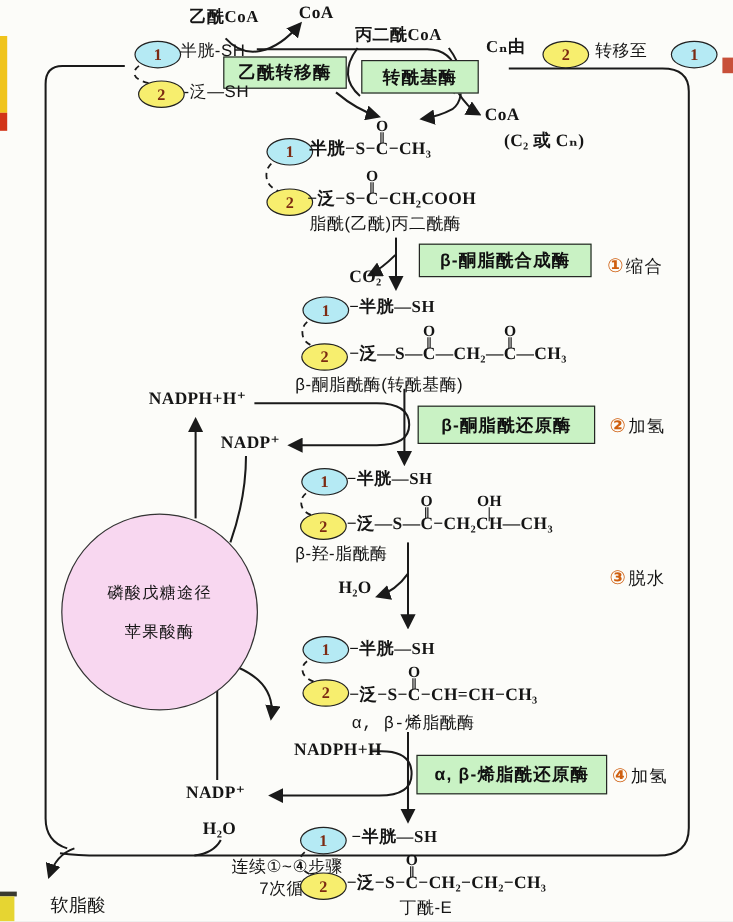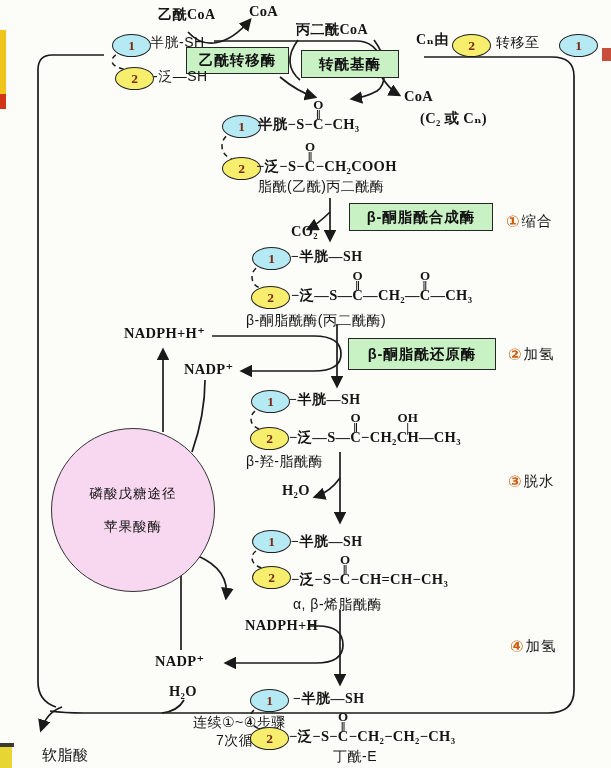--- a/index.html
+++ b/index.html
@@ -89,21 +89,21 @@
     </div>
   <div class="t cn" style="left:150px;top:34px;">半胱-SH</div>
   <div class="ell yell" style="left:115px;top:67px;">
       <span>2</span>
     </div>
   <div class="t cn" style="left:153px;top:68px;">-泛—SH</div>
 
   <div class="box" style="left:301px;top:50px;width:96px;height:26px;">转酰基酶</div>
   <div class="box" style="left:186px;top:47px;width:101px;height:25px;">乙酰转移酶</div>
 
-  <div class="t fm" style="left:416px;top:31px;"><span class="cn">Cₙ由</span></div>
+  <div class="t fm" style="left:405px;top:31px;"><span class="cn">Cₙ由</span></div>
   <div class="ell yell" style="left:452px;top:34px;">
       <span>2</span>
     </div>
   <div class="t cn" style="left:496px;top:34px;">转移至</div>
   <div class="ell blue" style="left:559px;top:34px;">
       <span>1</span>
     </div>
   <div class="t fm" style="left:404px;top:88px;">CoA</div>
   <div class="t fm" style="left:420px;top:110px;">(C₂ 或 Cₙ)</div>
 
@@ -143,21 +143,21 @@
     </div>
   <div class="t fm" style="left:291px;top:287px;">
     <span>−泛—S—</span><span class="cb"><span class="ab">
           <span>O</span>
           <span>‖</span>
         </span><span>C</span></span><span>—CH₂—</span><span class="cb"><span class="ab">
           <span>O</span>
           <span>‖</span>
         </span><span>C</span></span><span>—CH₃</span>
   </div>
-  <div class="t cn" style="left:246px;top:312px;">β-酮脂酰酶(丙二酰酶)</div>
+  <div class="t cn" style="left:246px;top:312px;">β-酮脂酰酶(转酰基酶)</div>
 
   <div class="t fm" style="left:124px;top:325px;">NADPH+H⁺</div>
   <div class="t fm" style="left:184px;top:361px;">NADP⁺</div>
   <div class="box" style="left:348px;top:338px;width:146px;height:30px;">β-酮脂酰还原酶</div>
   <div class="step" style="left:508px;top:345px;">
       <span class="n">②</span>
       <span>加氢</span>
     </div>
 
   <div class="ell blue" style="left:251px;top:390px;">
@@ -195,23 +195,24 @@
   <div class="t fm" style="left:291px;top:533px;"><span class="cn">−半胱—SH</span></div>
   <div class="ell yell" style="left:252px;top:566px;">
       <span>2</span>
     </div>
   <div class="t fm" style="left:291px;top:571px;">
     <span>−泛−S−</span><span class="cb"><span class="ab">
           <span>O</span>
           <span>‖</span>
         </span><span>C</span></span><span>−CH=CH−CH₃</span>
   </div>
-  <div class="t cn" style="left:293px;top:596px;">α, β-烯脂酰酶</div>
+  <div class="t cn" style="left:293px;top:596px;font-family:Liberation Mono, monospace;">α, β-烯脂酰酶</div>
 
   <div class="t fm" style="left:229px;top:617px;margin-left:16px;">NADPH+H</div>
+  <div class="box" style="left:347px;top:629px;width:157px;height:31px;">α, β-烯脂酰还原酶</div>
   <div class="step" style="left:510px;top:637px;">
       <span class="n">④</span>
       <span>加氢</span>
     </div>
   <div class="t fm" style="left:155px;top:653px;">NADP⁺</div>
 
   <div class="t fm" style="left:169px;top:683px;">H₂O</div>
   <div class="t cn" style="left:193px;top:714px;">连续①~④步骤</div>
   <div class="t cn" style="left:216px;top:732px;">7次循环后</div>
   <div class="t cn" style="left:42px;top:746px;font-size:15px;">软脂酸</div>

